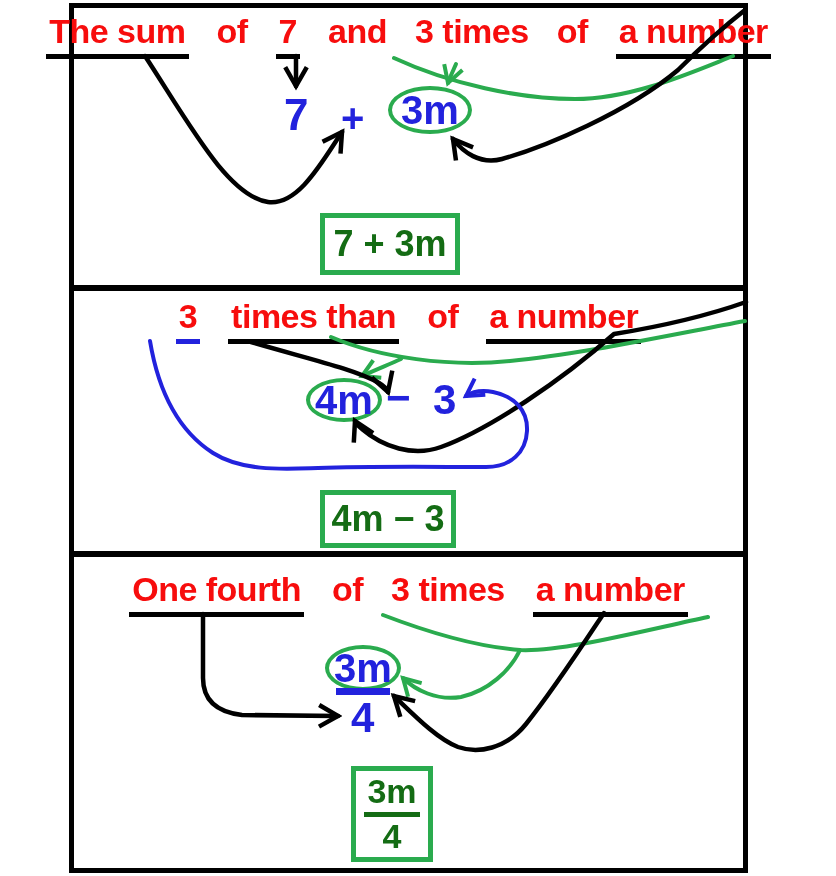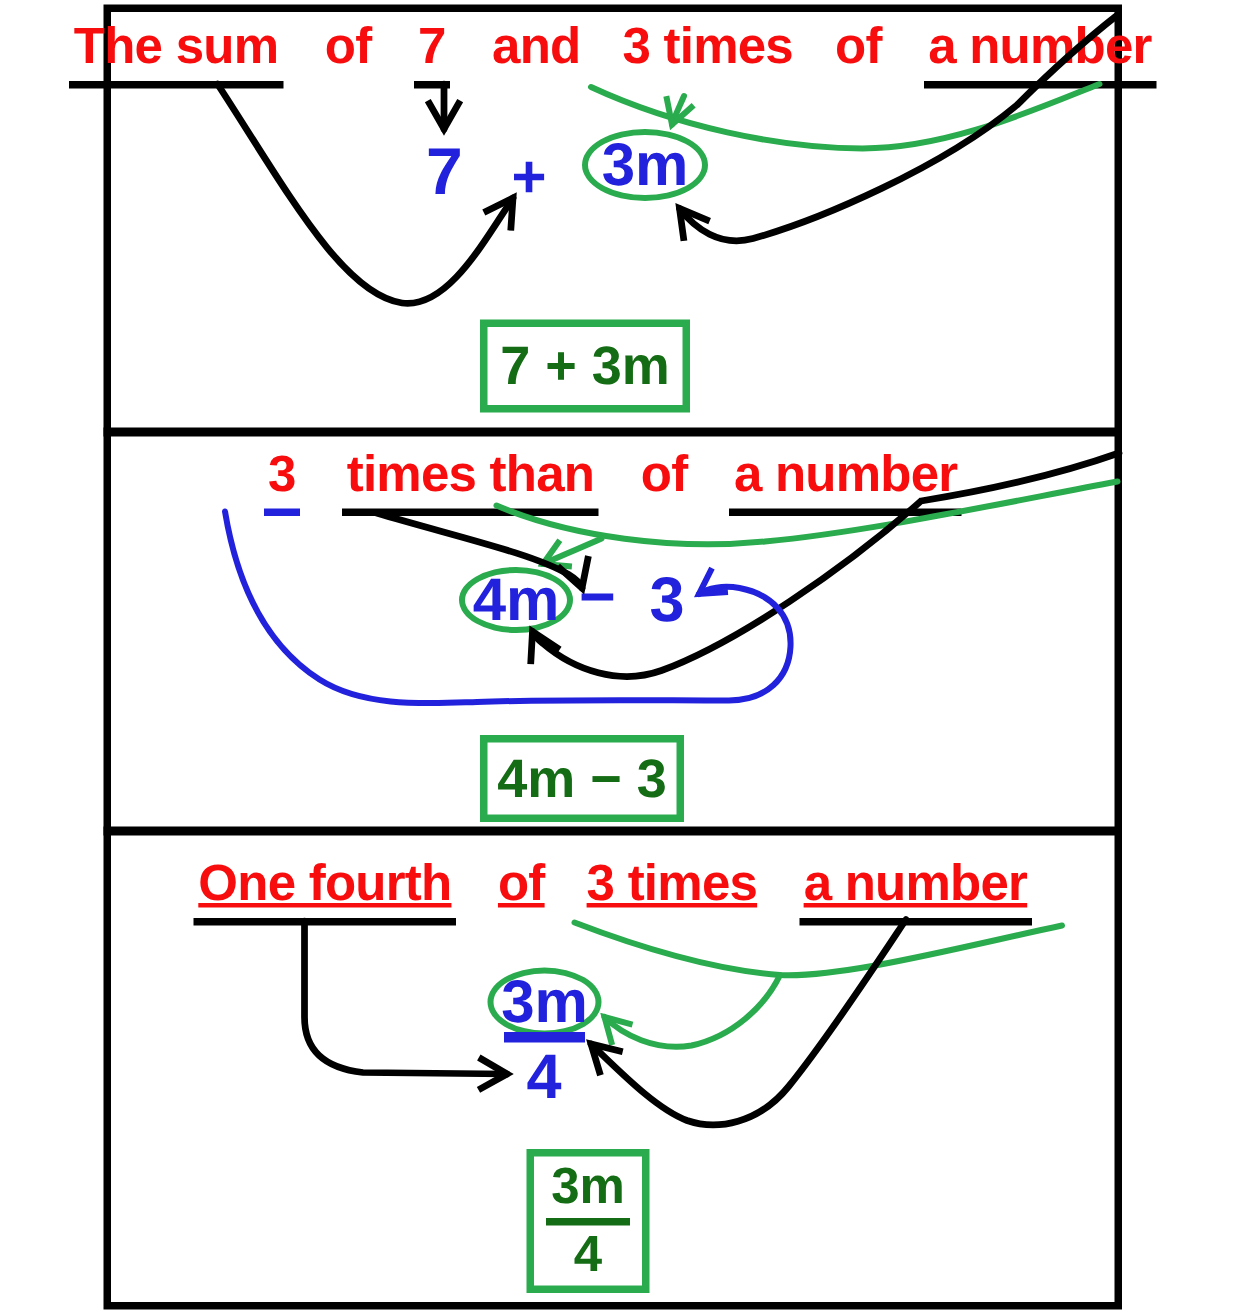--- a/index.html
+++ b/index.html
@@ -67,21 +67,21 @@
   <div class="ellipse" style="left:306px; top:378px; width:76px; height:44px;">
     <span>4m</span>
   </div>
   <div class="blue-txt" style="left:386px; top:374px; font-size:42px;">−</div>
   <div class="blue-txt" style="left:433px; top:376px; font-size:42px;">3</div>
 
   <div class="answer-box" style="left:304px; top:490px; width:136px; height:58px;margin-left:16px;">
     <span class="ans">4m − 3</span>
   </div>
 
-  <div class="title-row" style="top:570px;text-decoration:underline;">
+  <div class="title-row" style="top:570px;">
     <span class="u-black">One fourth</span>
     <span>of</span>
     <span>3 times</span>
     <span class="u-black">a number</span>
   </div>
 
   <div class="ellipse" style="left:325px; top:645px; width:76px; height:46px;">
     <span>3m</span>
   </div>
   <div class="frac-bar-blue" style="left:336px; top:688px; width:54px; height:7px;"></div>

